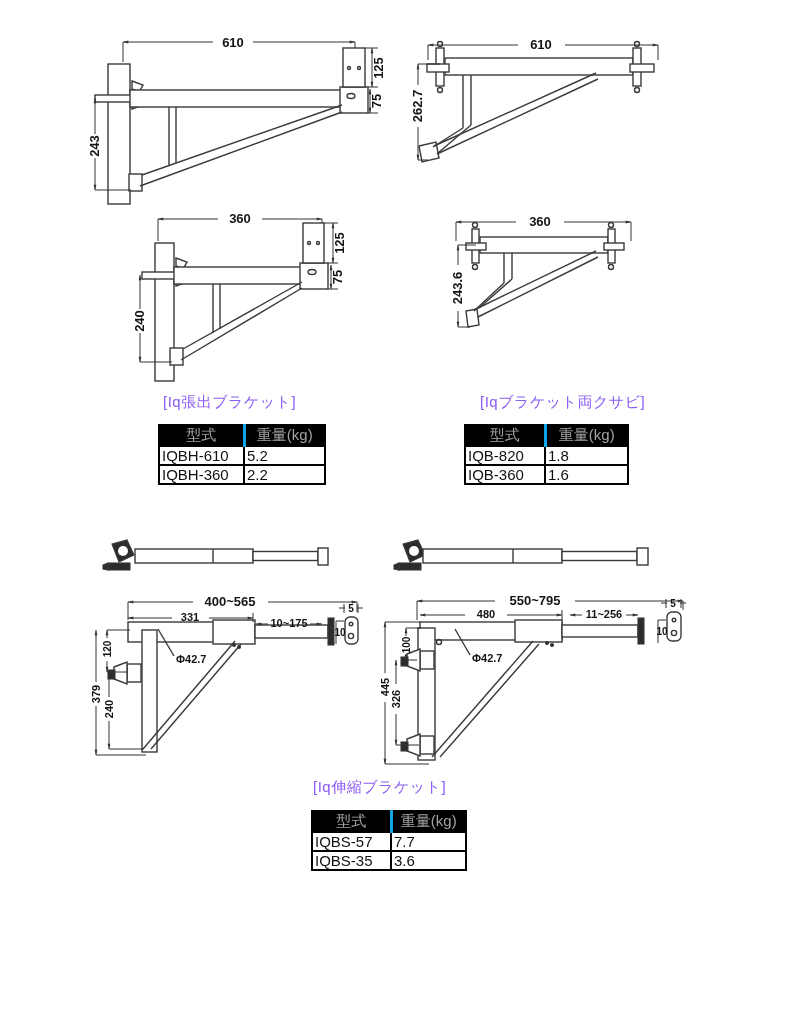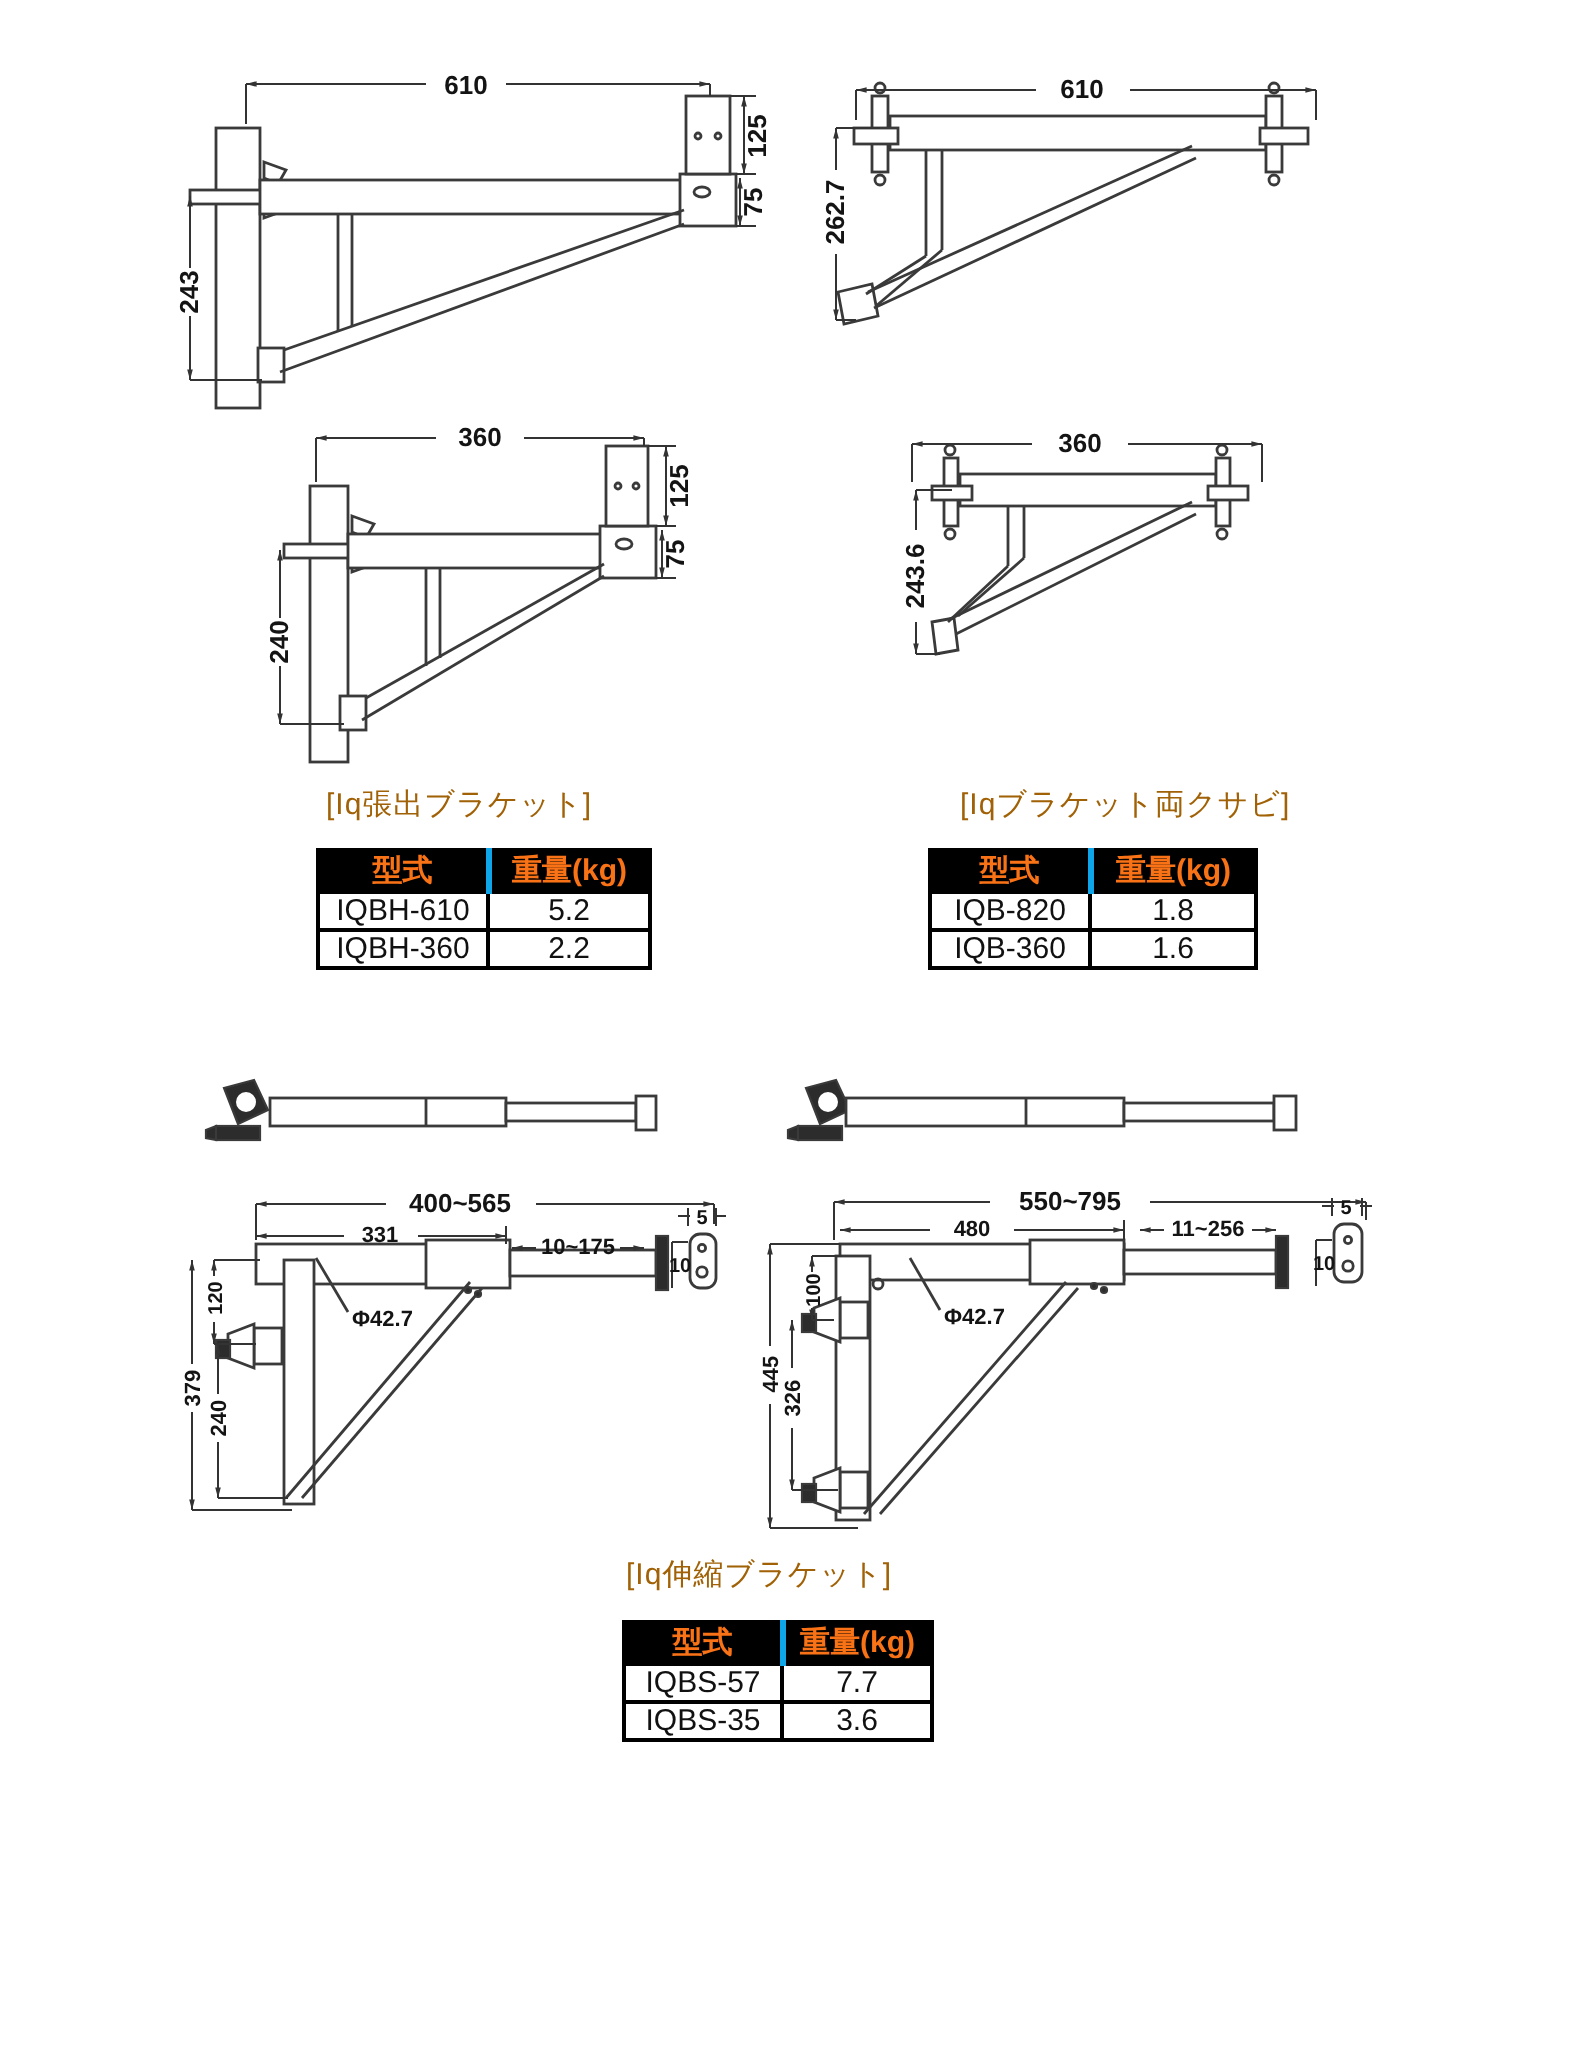--- a/index.html
+++ b/index.html
@@ -9,26 +9,26 @@
   svg{position:absolute;overflow:visible}
   svg text{font-family:"Liberation Sans",sans-serif;fill:#141414}
   .s  {stroke:#3a3a3a;stroke-width:1.4;fill:#fff}
   .sf {stroke:#3a3a3a;stroke-width:1.1;fill:#2c2c2c}
   .ln {stroke:#3a3a3a;stroke-width:1.4;fill:none}
   .dim{stroke:#333;stroke-width:1;fill:none}
   .dt {font-size:13px;font-weight:bold}
   .dm {font-size:11px;font-weight:bold}
   .ds {font-size:10px;font-weight:bold}
   .mid{text-anchor:middle}
-  .caption{position:absolute;font-size:15px;color:#a16207;white-space:nowrap;letter-spacing:.5px}
+  .caption{position:absolute;font-size:15px;color:#8b5cf6;white-space:nowrap;letter-spacing:.5px}
   table.spec{position:absolute;border-collapse:collapse;table-layout:fixed;background:#fff}
-  table.spec th{background:#000;color:#f97316;font-size:15px;font-weight:bold;height:20px;
+  table.spec th{background:#000;color:#a3a3a3;font-size:15px;font-weight:normal;height:20px;
                 border:2px solid #000;padding:0 2px}
   table.spec th+th{border-left:3px solid #0ea5e9}
-  table.spec td{border:2px solid #000;font-size:15px;height:18px;text-align:center;color:#111;padding:0 2px}
+  table.spec td{border:2px solid #000;font-size:15px;height:18px;color:#111;padding:0 2px}
 </style>
 </head>
 <body>
 
 <div id="stage">
 
   <svg style="left:85px;top:28px" width="310" height="190" viewBox="0 0 310 190">
     <g>
       <rect class="s" x="23" y="36" width="22" height="140"></rect>
       <rect class="s" x="10" y="67" width="50" height="7"></rect>

